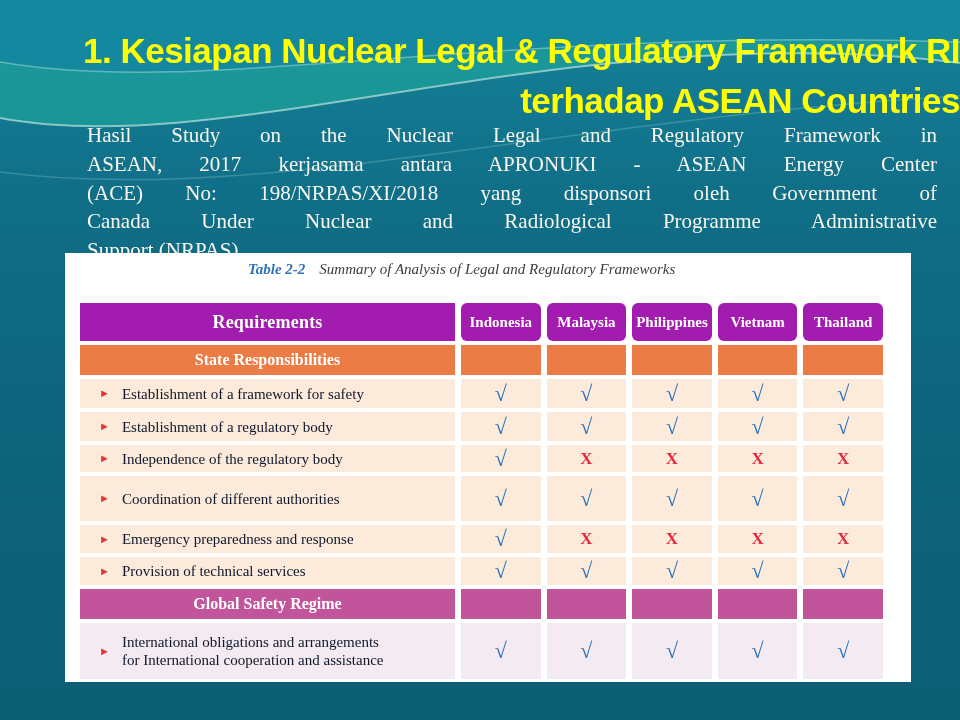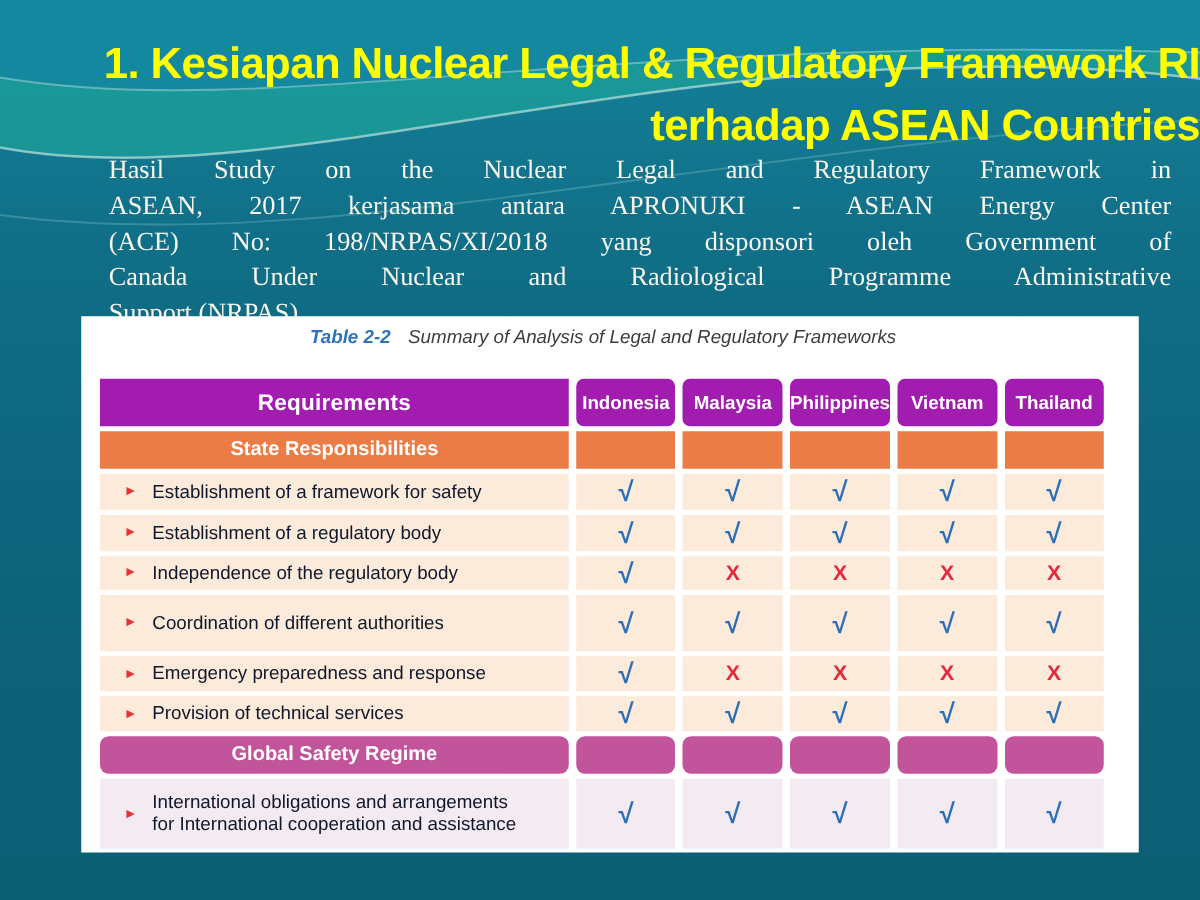--- a/index.html
+++ b/index.html
@@ -9,34 +9,34 @@
   svg.bg{position:absolute;left:0;top:0;width:960px;height:720px;display:block;}
 
   .title{position:absolute;left:0;top:26px;width:960px;text-align:right;
     color:#ffff00;font-weight:bold;font-size:35px;line-height:50px;letter-spacing:-0.5px;}
 
   .para{position:absolute;left:55px;top:121px;width:850px;
     font-family:"Liberation Serif",serif;font-size:21px;line-height:28.8px;color:#f8f6ee;margin-left:32px;}
   .pline{text-align:justify;text-align-last:justify;}
   .pline.last{text-align-last:left;}
 
-  .panel{position:absolute;left:65px;top:253px;width:846px;height:429px;background:#ffffff;}
+  .panel{position:absolute;left:65px;top:253px;width:846px;height:429px;background:#ffffff;font-family:Liberation Serif, serif;}
   .caption{position:absolute;left:183px;top:8px;font-size:15px;font-style:italic;color:#3d3d3d;white-space:nowrap;}
   .cap-label{color:#2d74b6;font-weight:bold;margin-right:14px;}
 
   .grid{position:absolute;left:15px;top:50px;width:803px;display:grid;
     grid-template-columns:375px 1fr 1fr 1fr 1fr 1fr;
     grid-template-rows:38px 30px 29px 29px 27px 45px 28px 28px 30px 56px;
     column-gap:6px;row-gap:4px;}
   .cell{display:flex;align-items:center;justify-content:center;box-sizing:border-box;}
   .hdr{background:#a21caf;color:#fff;font-weight:bold;}
   .hdr-req{font-size:18px;letter-spacing:0.2px;}
   .hdr-c{font-size:15px;border-radius:6px;}
   .sec-o{background:#ec7c45;}
-  .sec-m{background:#c2549b;border-radius:7px;}
+  .sec-m{background:#c2549b;}
   .sec-label{color:#fff;font-weight:bold;font-size:16px;}
   .peach{background:#fceadb;}
   .lav{background:#f3eaf2;}
   .lbl{justify-content:flex-start;padding-left:19px;}
   .bullet{color:#e43535;font-size:11px;flex:0 0 auto;margin-right:12px;line-height:1;}
   .txt{display:flex;flex-direction:column;font-size:15px;line-height:18px;color:#0f172a;text-align:left;}
   .mark{color:#2a6fb8;font-size:22px;font-weight:600;}
   .mark.cross{color:#e4293c;font-size:17px;font-weight:bold;}
 </style>
 </head>

